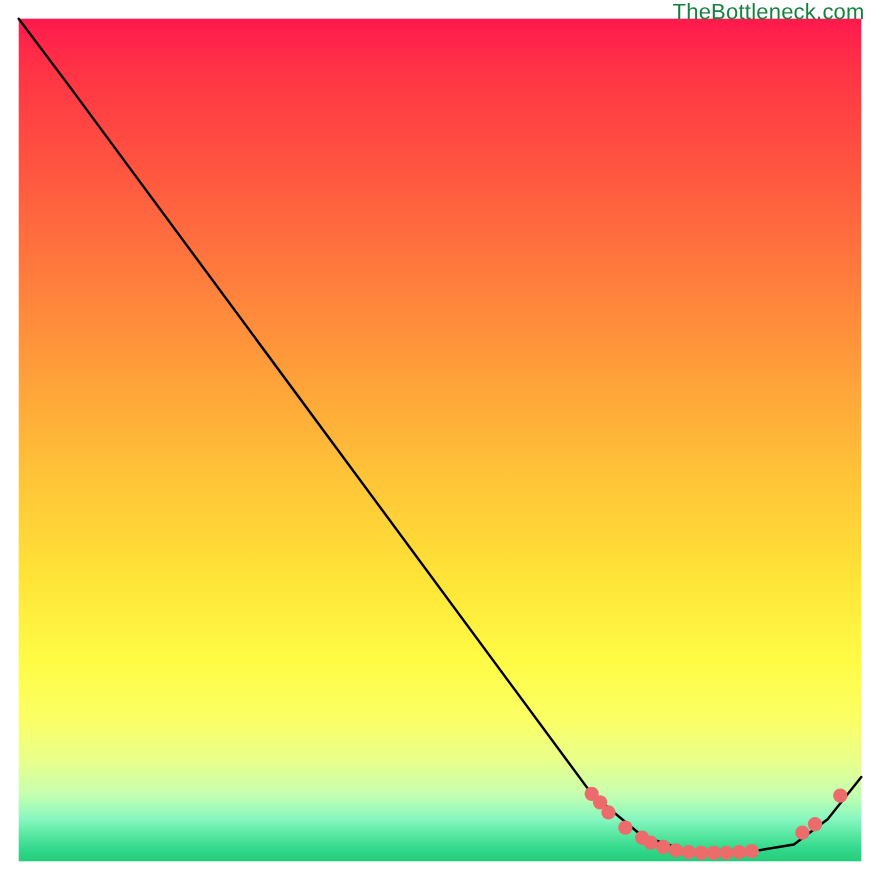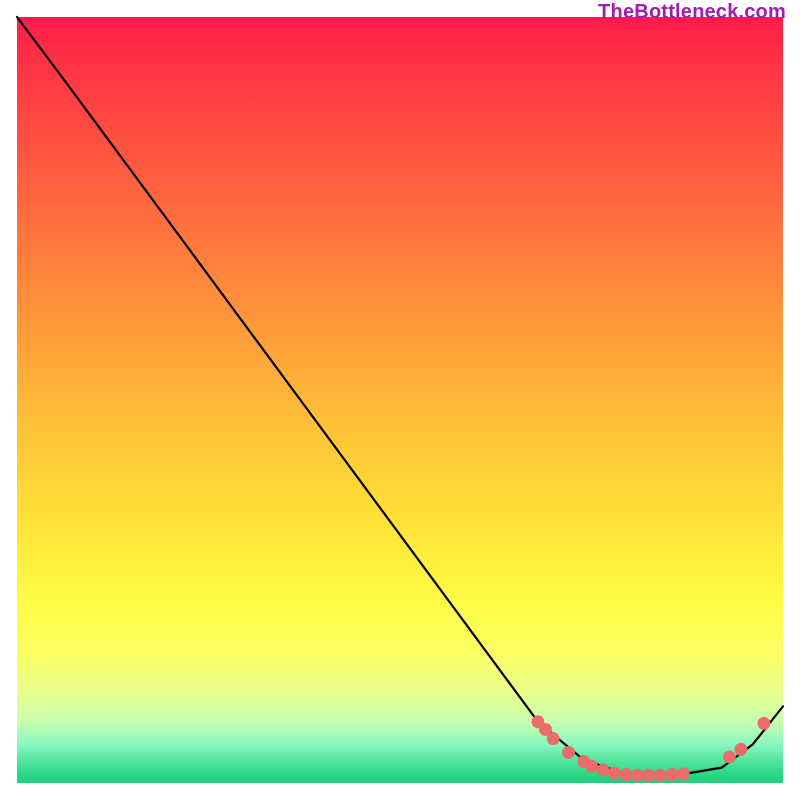--- a/index.html
+++ b/index.html
@@ -40,22 +40,22 @@
       #55e69f 97%,
       #33d98c 98.5%,
       #23cc7a 100%
     );
   }
   .watermark {
     position: absolute;
     top: 0px;
     right: 14px;
     font-size: 20px;
-    font-weight: 700;
-    color: #a21caf;
+    font-weight: 400;
+    color: #15803d;
     letter-spacing: 0.2px;
   }
   svg.overlay {
     position: absolute;
     left: 0;
     top: 0;
     width: 800px;
     height: 800px;
     pointer-events: none;
   }

